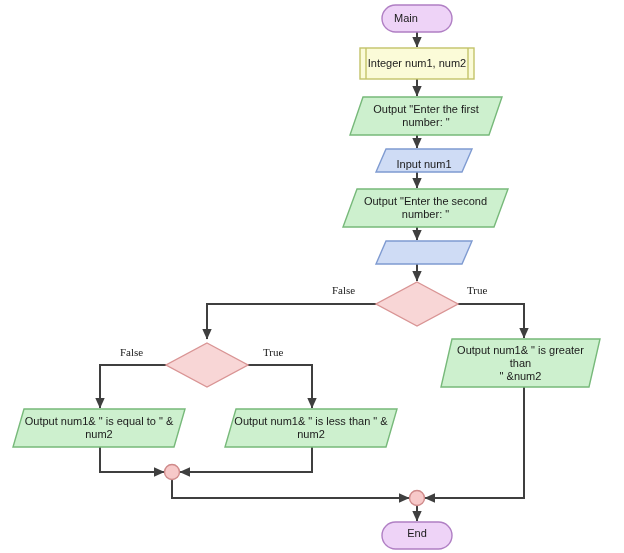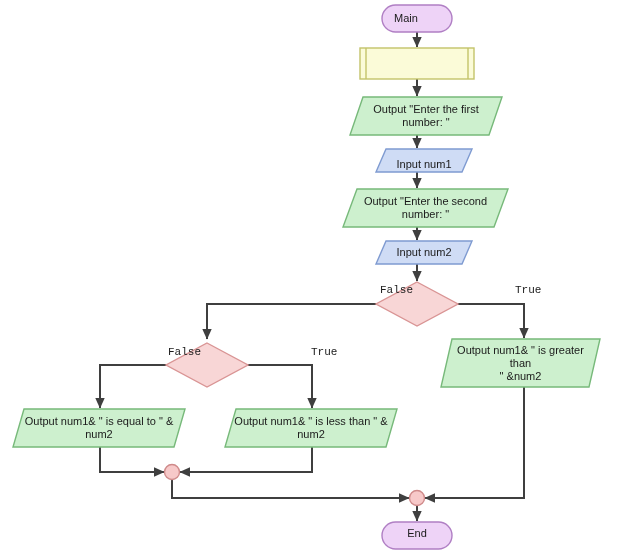--- a/index.html
+++ b/index.html
@@ -31,25 +31,24 @@
     text-align: center;
     font-family: "Liberation Sans", sans-serif;
     font-size: 11px;
     color: #1a1a1a;
     line-height: 13px;
     pointer-events: none;
     white-space: pre-line;
   }
   .edge-label {
     position: absolute;
-    font-family: Liberation Mono, monospace;
+    font-family: Liberation Serif, serif;
     font-size: 11px;
     color: #1a1a1a;
     white-space: nowrap;
-    margin-left: 48px;
   }
   .terminator-label { font-size: 11px; }
 </style>
 </head>
 <body>
 
 <div id="canvas">
 
   <svg id="flow-svg" viewBox="0 0 624 553">
     <defs>
@@ -120,30 +119,30 @@
       <circle cx="172" cy="472" r="7.5" fill="#f7c9c9" stroke="#cf8a8a" stroke-width="1.4"></circle>
 
       <circle cx="417" cy="498" r="7.5" fill="#f7c9c9" stroke="#cf8a8a" stroke-width="1.4"></circle>
 
       <rect x="382" y="522" width="70" height="27" rx="13.5" ry="13.5" fill="#eed3f7" stroke="#b07fc4" stroke-width="1.4"></rect>
     </g>
   </svg>
 
   <div class="node-label terminator-label" style="left:382px; top:5px; width:48px; height:27px;">Main</div>
 
+  <div class="node-label" style="left:366px; top:48px; width:102px; height:31px;">Integer num1, num2</div>
 
   <div class="node-label" style="left:360px; top:97px; width:132px; height:38px;">Output "Enter the first
 number: "</div>
 
   <div class="node-label" style="left:379px; top:149px; width:90px; height:31px;">Input num1</div>
 
   <div class="node-label" style="left:353px; top:189px; width:145px; height:38px;">Output "Enter the second
 number: "</div>
 
-  <div class="node-label" style="left:379px; top:241px; width:90px; height:23px;">Input num2</div>
 
 
   <div class="node-label" style="left:448px; top:339px; width:145px; height:48px;">Output num1&amp; " is greater than
 " &amp;num2</div>
 
 
   <div class="node-label" style="left:20px; top:409px; width:158px; height:38px;">Output num1&amp; " is equal to " &amp;
 num2</div>
 
   <div class="node-label" style="left:232px; top:409px; width:158px; height:38px;">Output num1&amp; " is less than " &amp;

